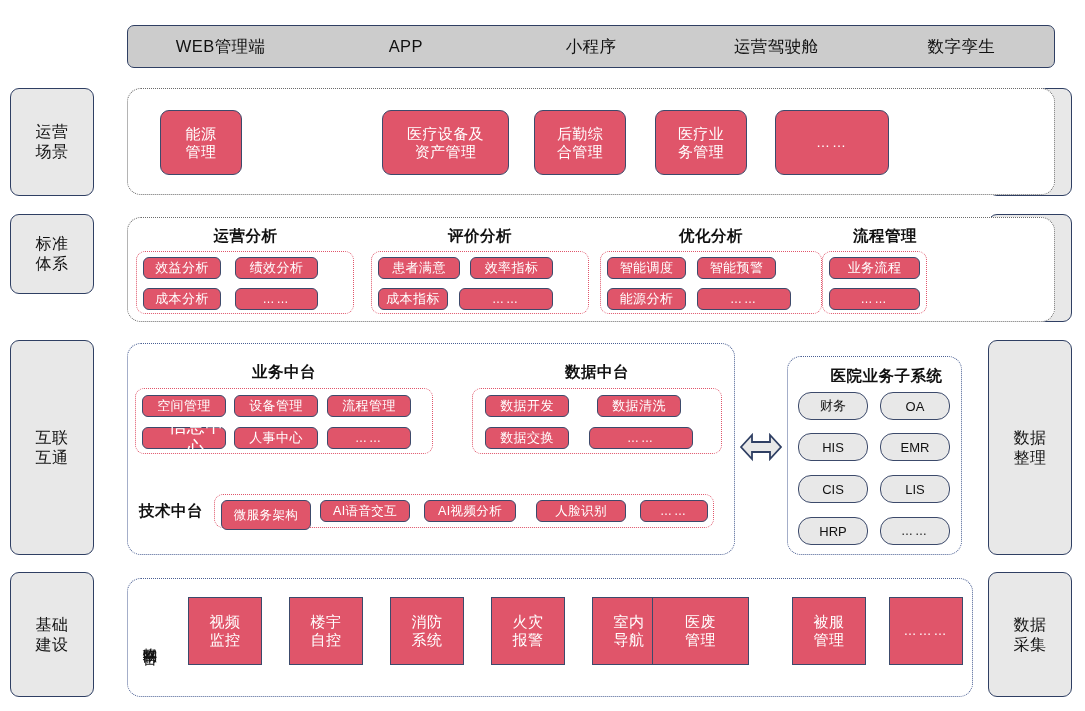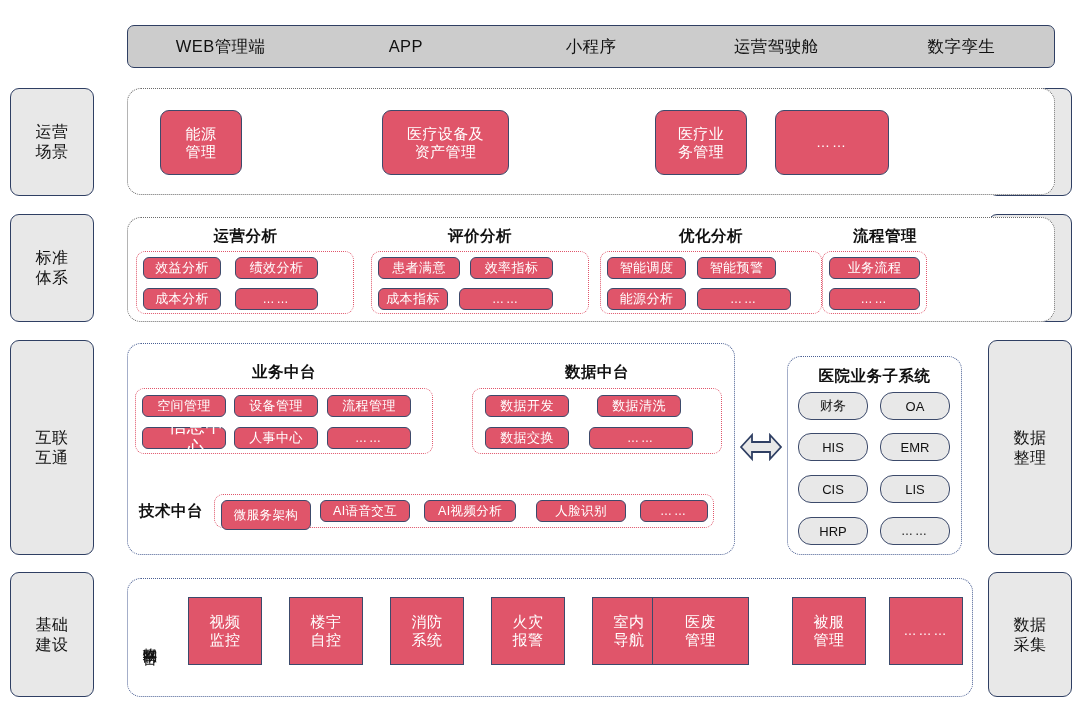--- a/index.html
+++ b/index.html
@@ -100,21 +100,21 @@
 </style>
 </head>
 <body>
 
 <div class="stage">
 
   <div class="side-cell" style="left:10px;top:88px;width:84px;height:108px;">
     <span>运营
 场景</span>
   </div>
-  <div class="side-cell" style="left:10px;top:214px;width:84px;height:108px;">
+  <div class="side-cell" style="left:10px;top:214px;width:84px;height:80px;">
     <span>标准
 体系</span>
   </div>
   <div class="side-cell" style="left:10px;top:340px;width:84px;height:215px;">
     <span>互联
 互通</span>
   </div>
   <div class="side-cell" style="left:10px;top:572px;width:84px;height:125px;">
     <span>基础
 建设</span>
@@ -144,20 +144,22 @@
     <div class="header-item">运营驾驶舱</div>
     <div class="header-item">数字孪生</div>
   </div>
 
   <div class="panel" style="left:127px;top:88px;width:928px;height:107px;"></div>
 
   <div class="redbox rounded" style="position:absolute;left:160px;top:110px;width:82px;height:65px;font-size:15px;">能源
 管理</div>
   <div class="redbox rounded" style="position:absolute;left:382px;top:110px;width:127px;height:65px;font-size:15px;">医疗设备及
 资产管理</div>
+  <div class="redbox rounded" style="position:absolute;left:534px;top:110px;width:92px;height:65px;font-size:15px;">后勤综
+合管理</div>
   <div class="redbox rounded" style="position:absolute;left:655px;top:110px;width:92px;height:65px;font-size:15px;">医疗业
 务管理</div>
   <div class="redbox rounded" style="position:absolute;left:775px;top:110px;width:114px;height:65px;font-size:14px;letter-spacing:2px;">……</div>
 
   <div class="panel" style="left:127px;top:217px;width:928px;height:105px;"></div>
 
   <div class="grp-title" style="left:138px;top:226px;width:215px;">运营分析</div>
   <div class="subgrp" style="left:136px;top:251px;width:218px;height:63px;"></div>
   <div class="redbox pill" style="position:absolute;left:143px;top:257px;width:78px;height:22px;font-size:13px;text-align:center;">效益分析</div>
   <div class="redbox pill" style="position:absolute;left:235px;top:257px;width:83px;height:22px;font-size:13px;">绩效分析</div>
@@ -209,21 +211,21 @@
   <div class="redbox pill" style="position:absolute;left:536px;top:500px;width:90px;height:22px;font-size:12.5px;">人脸识别</div>
   <div class="redbox pill" style="position:absolute;left:640px;top:500px;width:68px;height:22px;font-size:12px;letter-spacing:2px;">……</div>
 
   <div class="arrow-holder" style="left:739px;top:427px;width:44px;height:40px;">
     <svg width="44" height="40" viewBox="0 0 44 40">
       <polygon points="2,20 13,8 13,15 31,15 31,8 42,20 31,32 31,25 13,25 13,32" fill="#e8e8e8" stroke="#2f3f63" stroke-width="1.8" stroke-linejoin="miter"></polygon>
     </svg>
   </div>
 
   <div class="panel blue" style="left:787px;top:356px;width:175px;height:199px;"></div>
-  <div class="grp-title" style="left:787px;top:366px;width:175px;">医院业务子系统</div>
+  <div class="grp-title" style="left:787px;top:366px;width:175px;padding-left:12px;">医院业务子系统</div>
   <div class="graybox" style="position:absolute;left:798px;top:392px;width:70px;height:28px;">财务</div>
   <div class="graybox" style="position:absolute;left:880px;top:392px;width:70px;height:28px;">OA</div>
   <div class="graybox" style="position:absolute;left:798px;top:433px;width:70px;height:28px;">HIS</div>
   <div class="graybox" style="position:absolute;left:880px;top:433px;width:70px;height:28px;">EMR</div>
   <div class="graybox" style="position:absolute;left:798px;top:475px;width:70px;height:28px;">CIS</div>
   <div class="graybox" style="position:absolute;left:880px;top:475px;width:70px;height:28px;">LIS</div>
   <div class="graybox" style="position:absolute;left:798px;top:517px;width:70px;height:28px;">HRP</div>
   <div class="graybox" style="position:absolute;left:880px;top:517px;width:70px;height:28px;font-size:12px;letter-spacing:2px;">……</div>
 
   <div class="panel blue" style="left:127px;top:578px;width:846px;height:119px;"></div>

